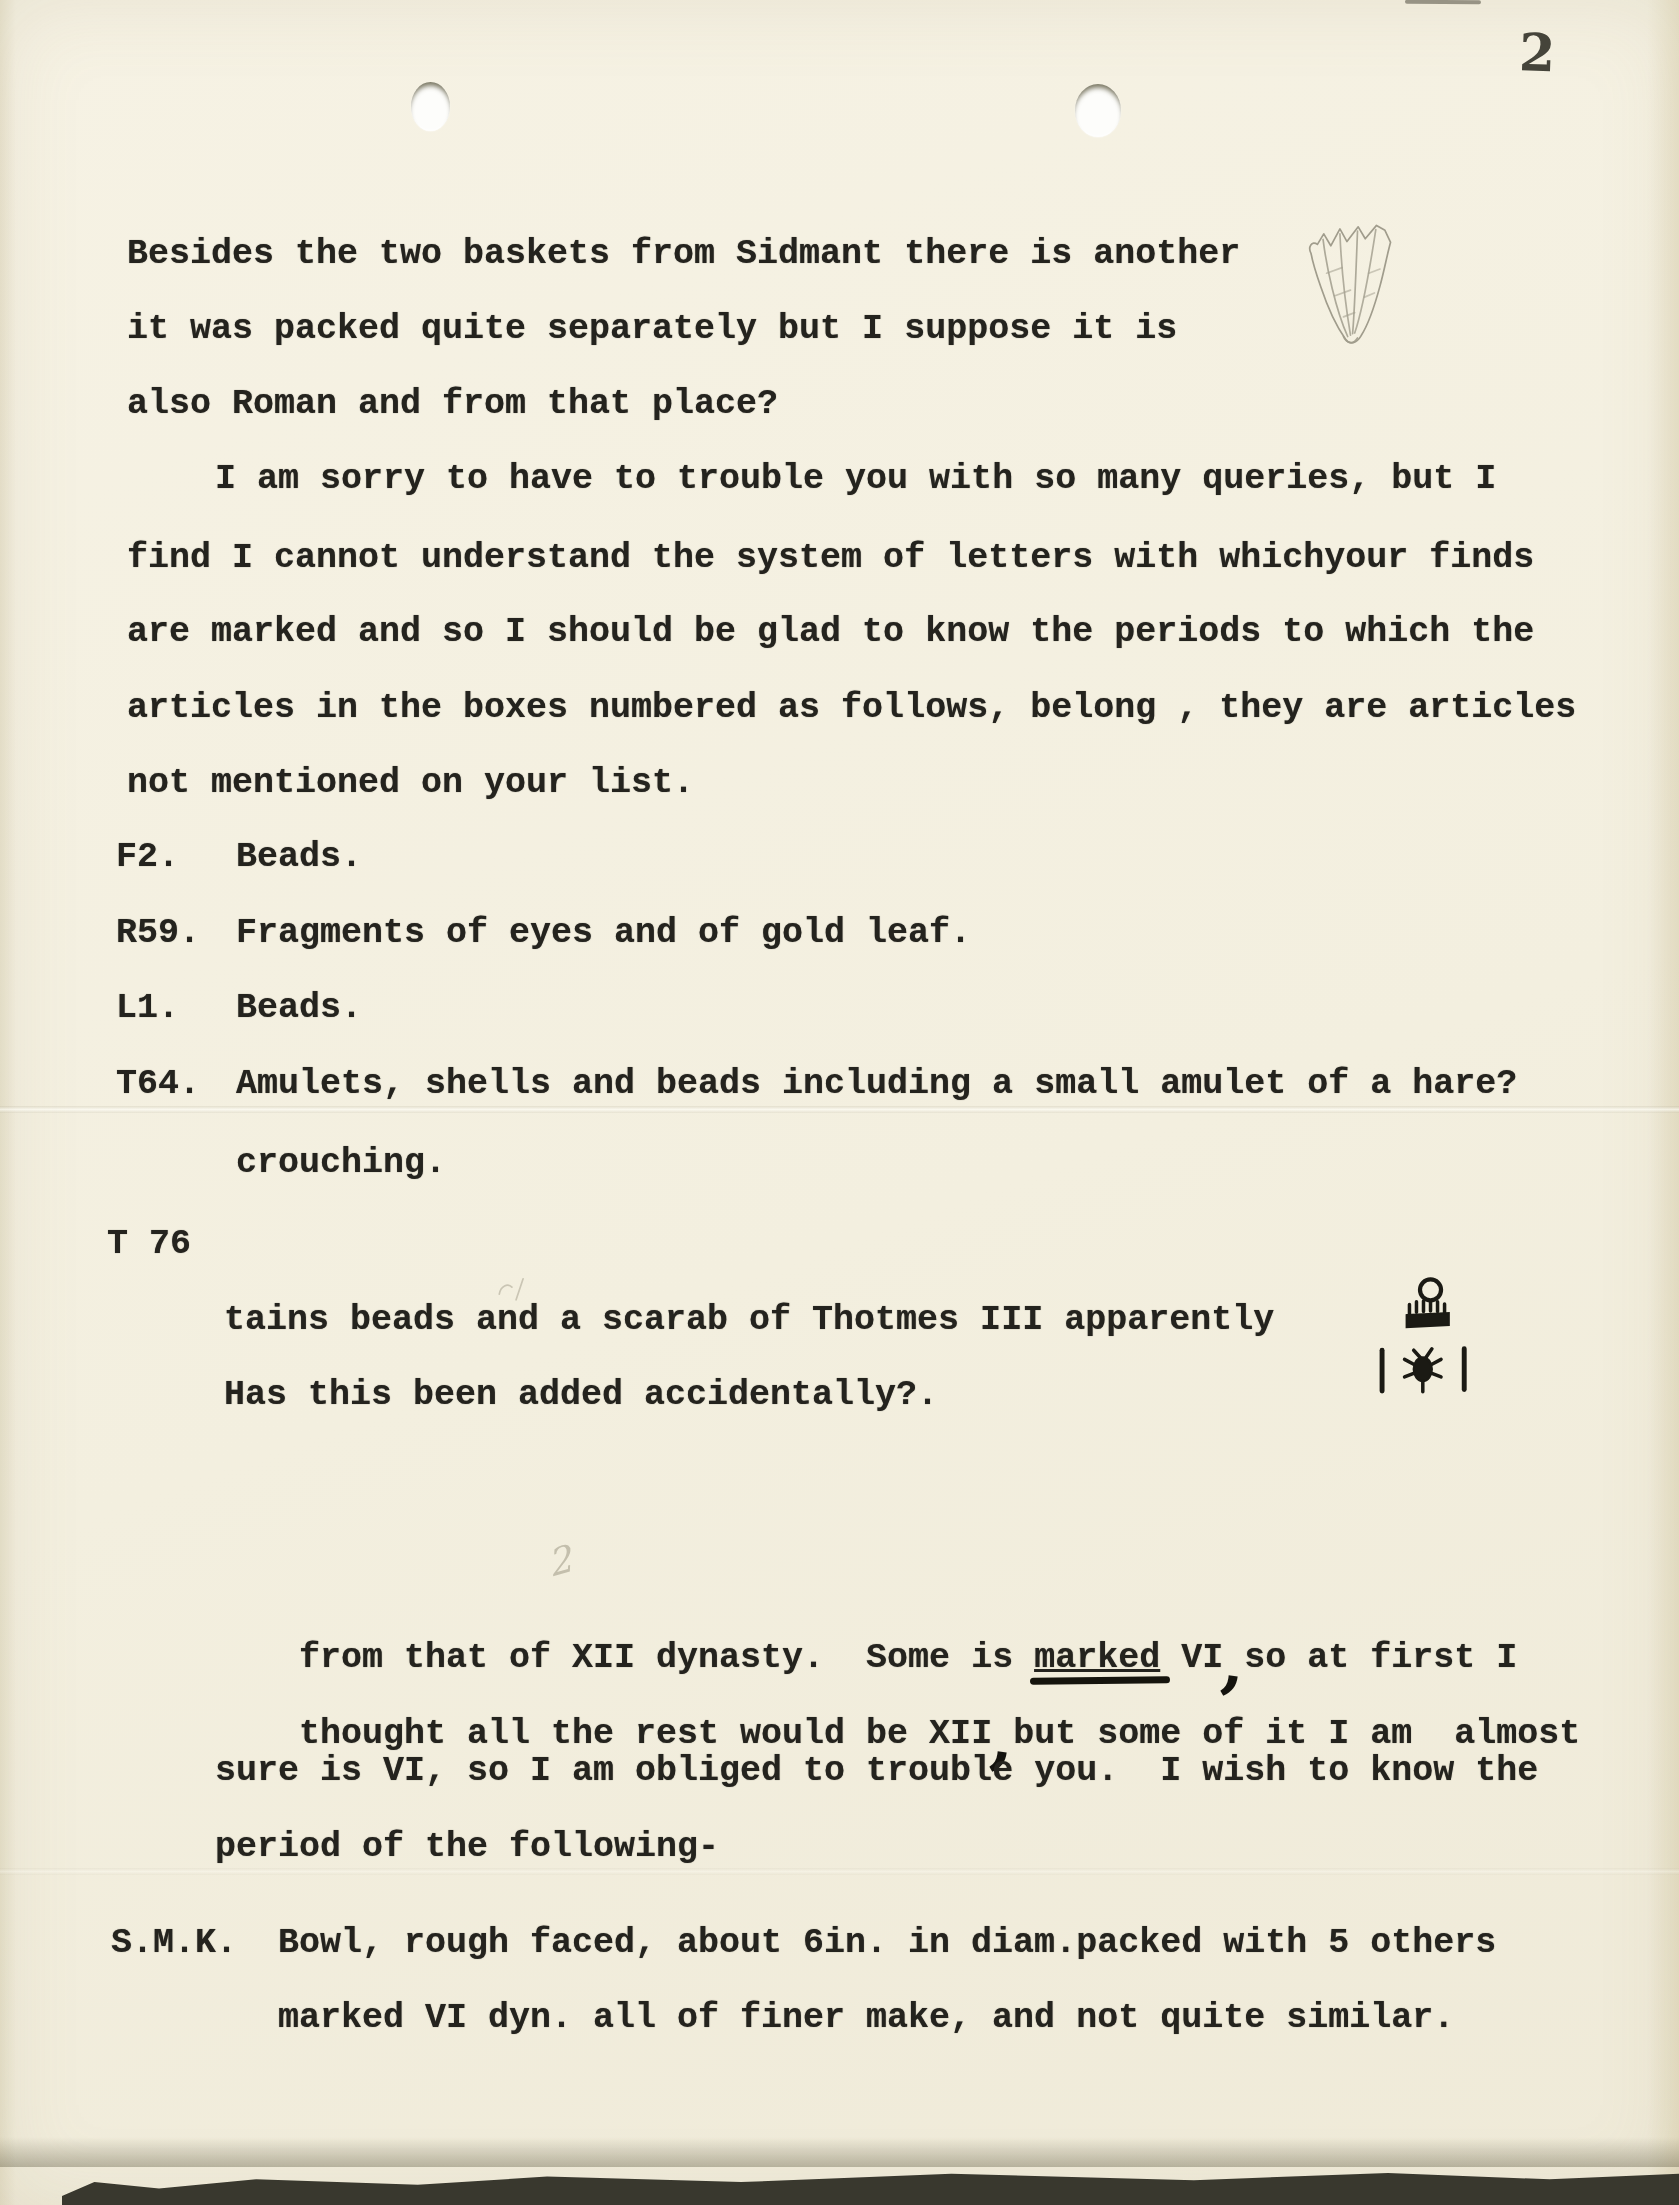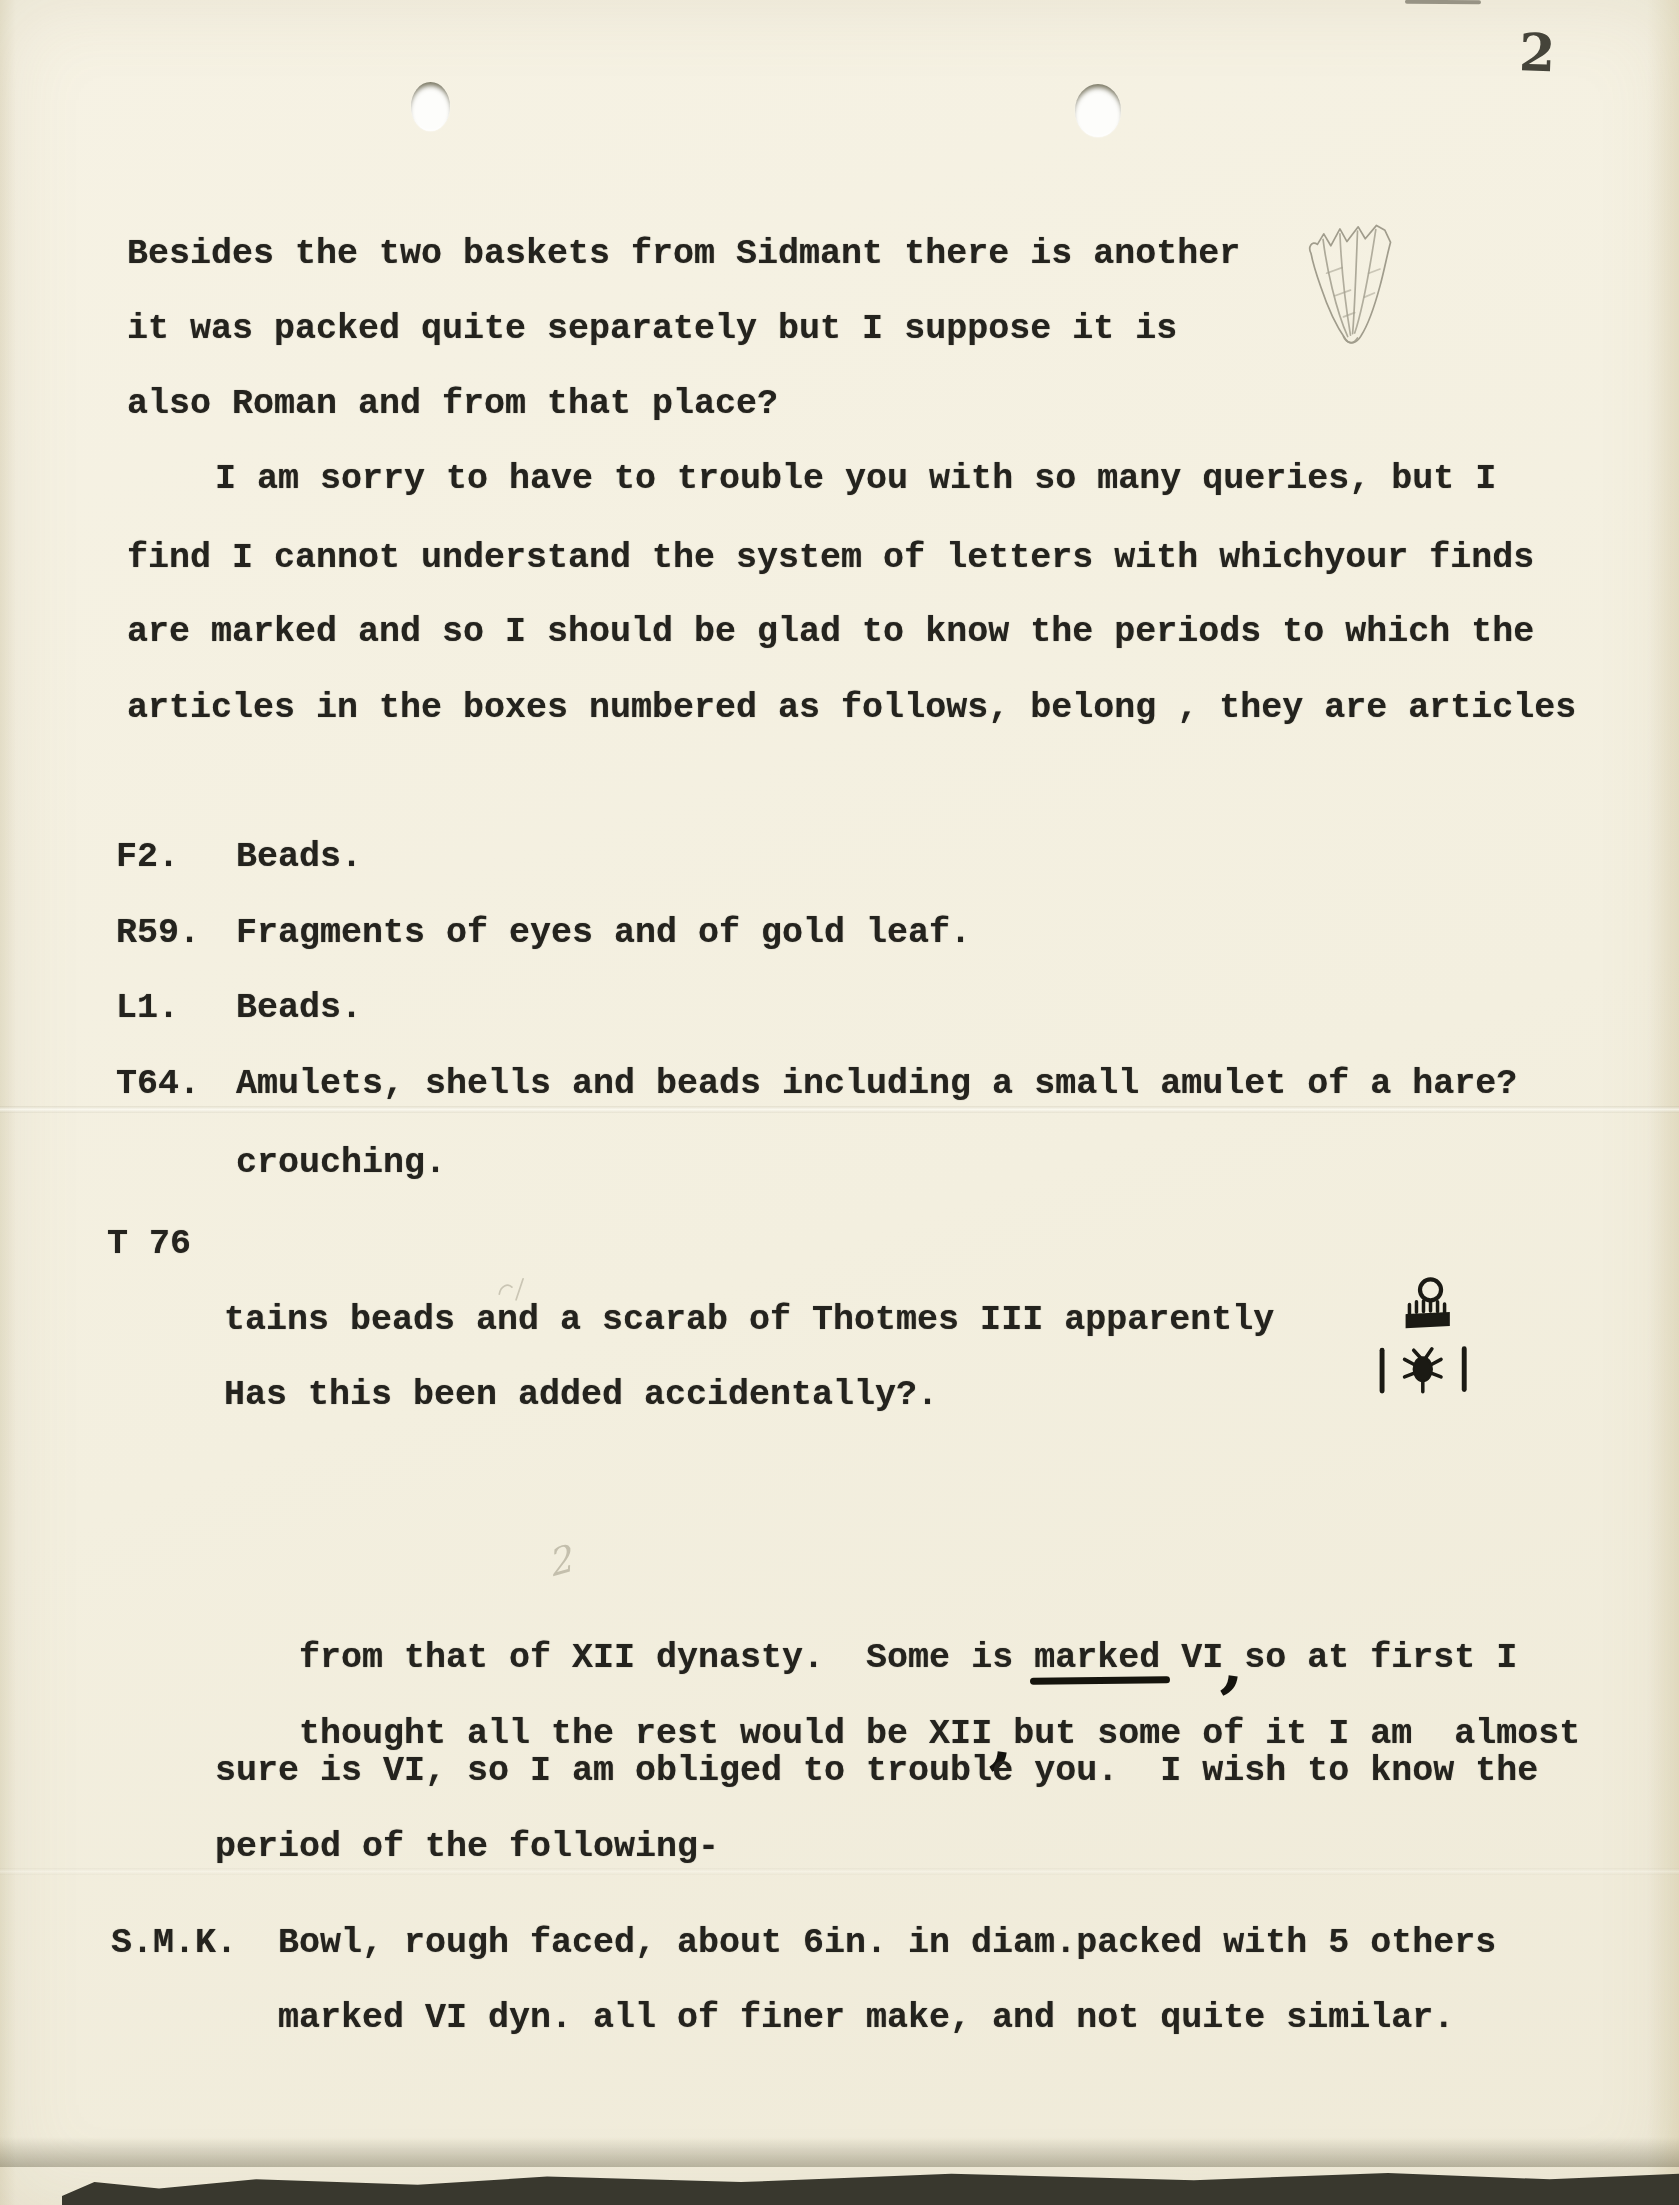--- a/index.html
+++ b/index.html
@@ -17,21 +17,21 @@
     background:linear-gradient(to left,rgba(0,0,0,0),rgba(170,155,105,.16));}
   .crease{position:absolute;left:0;width:100%;height:7px;
     background:linear-gradient(to bottom,rgba(120,110,78,.13),rgba(255,255,250,.55) 50%,rgba(120,110,78,.10));}
   .hole{position:absolute;border-radius:50%;background:#fdfdfb;
     box-shadow:inset 0 5.6px 5.6px -2.1px rgba(88,84,58,.8),
                inset 0 -2.8px 4.2px -2.1px rgba(255,255,255,.9),
                0 0.7px 1.4px rgba(255,255,255,.5);}
   .line{position:absolute;white-space:pre;
     font:bold 35px/38px "Liberation Mono","DejaVu Sans Mono",monospace;
     color:#24231e;text-shadow:0 0 1.1px rgba(36,35,30,.55);}
-  .u-hand{position:relative;}
+  .u-hand{position:relative;text-decoration:underline;}
   .u-hand::after{content:"";position:absolute;left:-4.2px;right:-9.8px;bottom:-6.3px;height:7px;
     background:#15140d;border-radius:4.2px;transform:rotate(-0.7deg);}
   .hand-comma{display:inline-block;width:21px;text-align:center;
     font-family:"DejaVu Serif",serif;font-weight:bold;font-size:65px;line-height:0;
     transform:translateY(19px) rotate(7deg);color:#14130e;text-shadow:none;}
   .page-number{position:absolute;left:1519px;top:27px;
     font-family:"DejaVu Serif",serif;font-weight:bold;font-size:52px;line-height:52px;
     color:#45443a;transform:rotate(2deg);}
   .pencil-note{position:absolute;left:551px;top:1542px;
     font-family:"DejaVu Serif",serif;font-style:italic;font-size:37px;line-height:37px;
@@ -77,20 +77,21 @@
   </svg>
 
   <div class="line" style="left:127px;top:235px">Besides the two baskets from Sidmant there is another</div>
   <div class="line" style="left:127px;top:310px">it was packed quite separately but I suppose it is</div>
   <div class="line" style="left:127px;top:385px">also Roman and from that place?</div>
 
   <div class="line" style="left:215px;top:460px">I am sorry to have to trouble you with so many queries, but I</div>
   <div class="line" style="left:127px;top:613px">are marked and so I should be glad to know the periods to which the</div>
   <div class="line" style="left:127px;top:539px">find I cannot understand the system of letters with whichyour finds</div>
   <div class="line" style="left:127px;top:689px">articles in the boxes numbered as follows, belong , they are articles</div>
+  <div class="line" style="left:127px;top:764px">not mentioned on your list.</div>
 
   <div class="line" style="left:116px;top:838px">F2.</div>
   <div class="line" style="left:236px;top:838px">Beads.</div>
   <div class="line" style="left:116px;top:914px">R59.</div>
   <div class="line" style="left:236px;top:914px">Fragments of eyes and of gold leaf.</div>
   <div class="line" style="left:116px;top:989px">L1.</div>
   <div class="line" style="left:236px;top:989px">Beads.</div>
   <div class="line" style="left:116px;top:1065px">T64.</div>
   <div class="line" style="left:236px;top:1065px">Amulets, shells and beads including a small amulet of a hare?</div>
   <div class="line" style="left:236px;top:1144px">crouching.</div>

